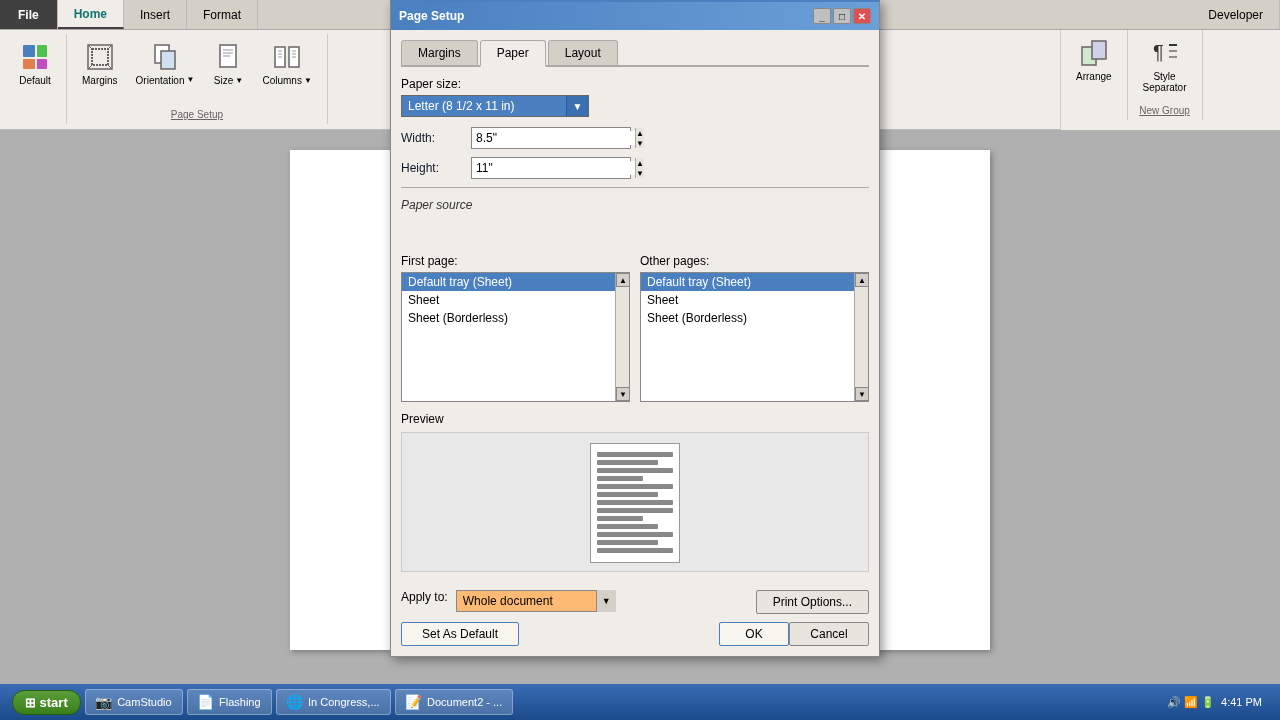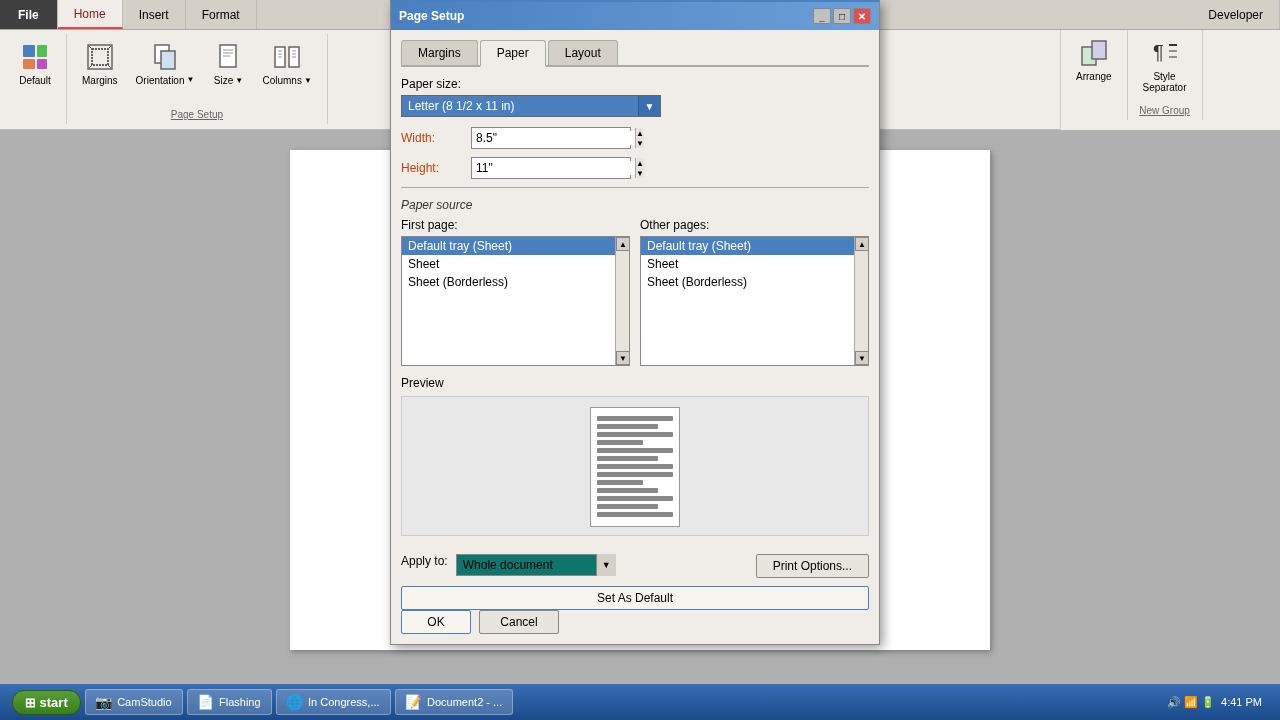--- a/index.html
+++ b/index.html
@@ -33,22 +33,23 @@
       font-size: 12px;
       cursor: pointer;
       border-right: 1px solid #bbb;
       display: flex;
       align-items: center;
       background: #d4d0c8;
     }
 
     .ribbon-tab.active {
       background: #f0ede8;
-      border-bottom: 2px solid #ef4444;
-      color: #7f1d1d;
+      border-bottom: 2px solid #404040;
+      color: #0f766e;
+      font-weight: bold;
     }
 
     .ribbon-tab.file-tab {
       background: #404040;
       color: white;
       font-weight: bold;
       padding: 5px 18px;
     }
 
     .ribbon-content {
@@ -269,21 +270,21 @@
     
     .form-row {
       display: flex;
       align-items: center;
       margin-bottom: 8px;
     }
 
     .form-label {
       width: 70px;
       font-size: 12px;
-      color: #c2410c;
+      color: #0f172a;
     }
 
     .spinner-box {
       width: 160px;
       height: 22px;
       border: 1px solid #888;
       background: white;
       display: flex;
       align-items: center;
       position: relative;
@@ -327,20 +328,21 @@
 
     
     .paper-source-row {
       display: flex;
       gap: 10px;
       margin-top: 6px;
     }
 
     .source-col {
       flex: 1;
+      margin-top: 36px;
     }
 
     .source-label {
       font-size: 12px;
       margin-bottom: 4px;
     }
 
     .source-list {
       border: 1px solid #888;
       background: white;
@@ -445,21 +447,21 @@
 
     .apply-select-wrap {
       position: relative;
       width: 160px;
     }
 
     .apply-select {
       width: 100%;
       height: 22px;
       border: 1px solid #888;
-      background: #0f766e;
+      background: #fdba74;
       padding: 2px 20px 2px 6px;
       font-size: 12px;
       appearance: none;
     }
 
     .apply-arrow {
       position: absolute;
       right: 0;
       top: 0;
       bottom: 0;
@@ -480,22 +482,22 @@
       background: #e8e4de;
       border: 1px solid #888;
       font-size: 12px;
       cursor: pointer;
       border-radius: 2px;
     }
 
     .dialog-action-row {
       display: flex;
       justify-content: space-between;
+      align-items: center;
       padding: 8px 0 0 0;
-      flex-direction: column;
     }
 
     .action-btn {
       padding: 4px 20px;
       background: #e8e4de;
       border: 1px solid #888;
       font-size: 12px;
       cursor: pointer;
       border-radius: 2px;
       min-width: 80px;
@@ -513,21 +515,21 @@
     .underline { text-decoration: underline; }
 
     .section-divider {
       border: none;
       border-top: 1px solid #aaa;
       margin: 6px 0;
     }
 
     .combo-wrap {
       position: relative;
-      width: 260px;
+      width: 188px;
     }
 
     .combo-inner {
       width: 100%;
       height: 22px;
       background: #4a7fc0;
       color: white;
       border: 1px solid #666;
       display: flex;
       align-items: center;
@@ -848,21 +850,21 @@
         <div class="spacer"></div>
         <button class="print-options-btn">
           <span>Print Options...</span>
         </button>
       </div>
 
       <div class="dialog-action-row">
         <button class="action-btn default-btn">
           <span>Set As Default</span>
         </button>
-        <div style="display:flex; gap:8px;">
+        <div style="display:flex; gap:0;">
           <button class="action-btn ok-btn default-btn">
             <span>OK</span>
           </button>
           <button class="action-btn">
             <span>Cancel</span>
           </button>
         </div>
       </div>
 
     </div>

